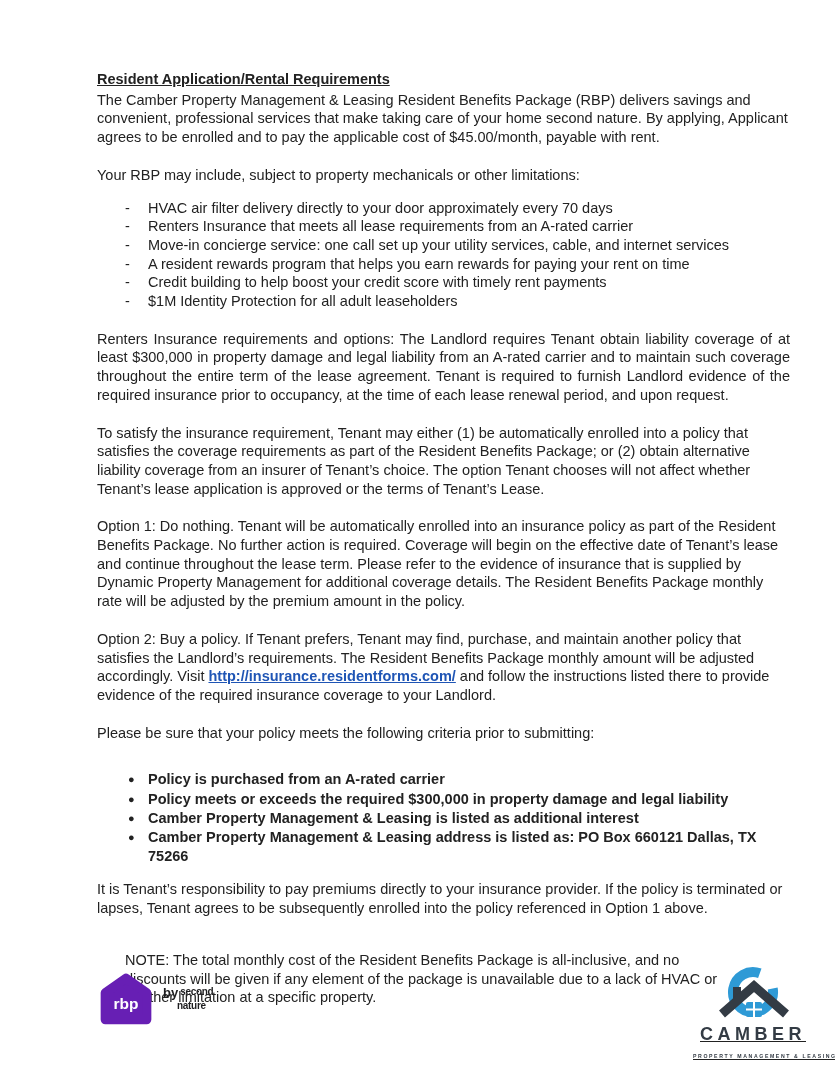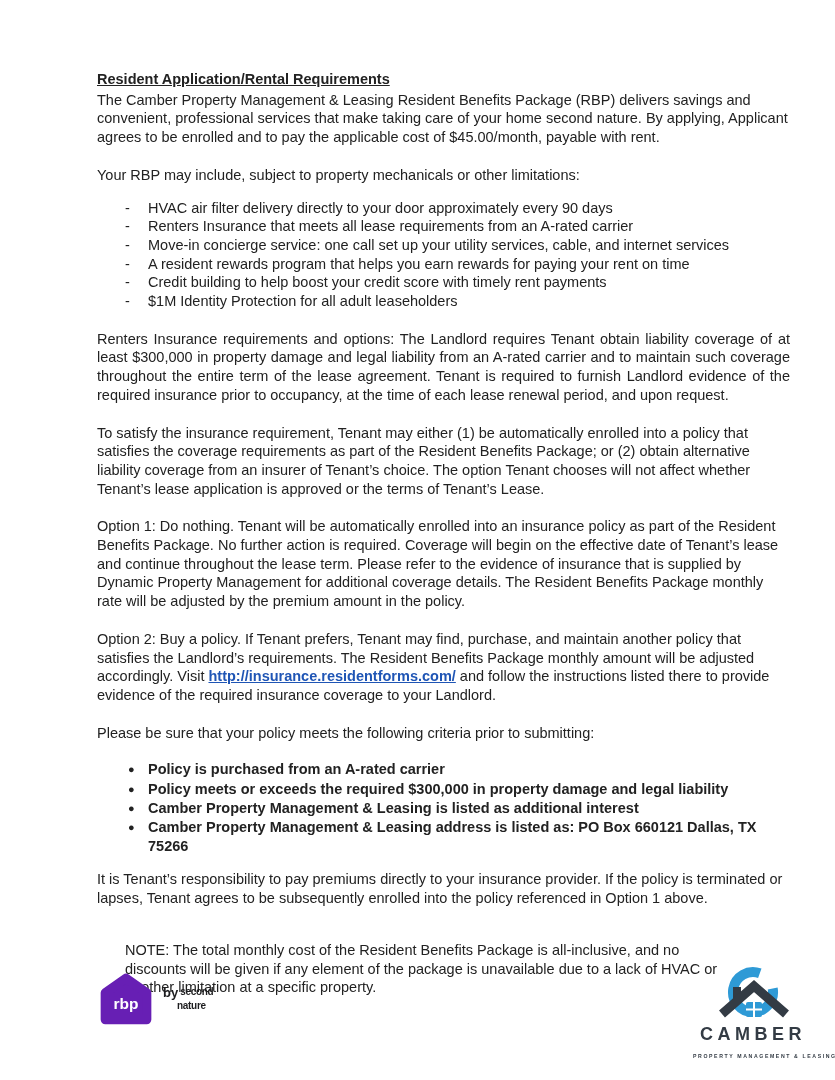--- a/index.html
+++ b/index.html
@@ -40,21 +40,21 @@
 
   
   .rbp-logo{position:absolute;left:98px;top:972px;display:flex;align-items:center;}
   .rbp-mark{width:56px;height:60px;}
   .sn-wordmark{margin-left:9px;color:#1d1d1f;line-height:13px;position:relative;top:-4px;}
   .sn-row1{display:flex;align-items:flex-start;}
   .sn-by{font-size:13px;font-weight:bold;margin:1px 2px 0 0;}
   .sn-line{font-weight:bold;font-size:10px;letter-spacing:-0.3px;}
   .sn-line2{margin-left:14px;}
 
-  .camber-logo{position:absolute;left:693px;top:966px;width:120px;text-align:center;}
+  .camber-logo{position:absolute;left:693px;top:966px;width:120px;text-align:center;text-decoration:underline;}
   .camber-mark{width:115px;height:55px;display:block;margin:0 auto;}
   .camber-name{
     font-weight:bold;font-size:18px;letter-spacing:4.5px;
     color:#333B44;margin-top:4px;white-space:nowrap;
   }
   .camber-tagline{
     font-weight:bold;font-size:5.2px;letter-spacing:1.6px;
     color:#333B44;margin-top:3px;white-space:nowrap;
   }
 </style>
@@ -65,21 +65,21 @@
 
   <div class="doc-title">Resident Application/Rental Requirements</div>
 
   <div class="para">The Camber Property Management &amp; Leasing Resident Benefits Package (RBP) delivers savings and convenient, professional services that make taking care of your home second nature. By applying, Applicant agrees to be enrolled and to pay the applicable cost of $45.00/month, payable with rent.</div>
 
   <div class="para tight">Your RBP may include, subject to property mechanicals or other limitations:</div>
 
   <div class="dash-list">
     <div class="li">
       <span class="marker">-</span>
-      <span>HVAC air filter delivery directly to your door approximately every 90 days</span>
+      <span>HVAC air filter delivery directly to your door approximately every 70 days</span>
     </div>
     <div class="li">
       <span class="marker">-</span>
       <span>Renters Insurance that meets all lease requirements from an A-rated carrier</span>
     </div>
     <div class="li">
       <span class="marker">-</span>
       <span>Move-in concierge service: one call set up your utility services, cable, and internet services</span>
     </div>
     <div class="li">
@@ -101,21 +101,21 @@
   </div>
 
   <div class="para">To satisfy the insurance requirement, Tenant may either (1) be automatically enrolled into a policy that satisfies the coverage requirements as part of the Resident Benefits Package; or (2) obtain alternative liability coverage from an insurer of Tenant’s choice. The option Tenant chooses will not affect whether Tenant’s lease application is approved or the terms of Tenant’s Lease.</div>
 
   <div class="para">Option 1: Do nothing. Tenant will be automatically enrolled into an insurance policy as part of the Resident Benefits Package. No further action is required. Coverage will begin on the effective date of Tenant’s lease and continue throughout the lease term. Please refer to the evidence of insurance that is supplied by Dynamic Property Management for additional coverage details. The Resident Benefits Package monthly rate will be adjusted by the premium amount in the policy.</div>
 
   <div class="para">
     <span>Option 2: Buy a policy. If Tenant prefers, Tenant may find, purchase, and maintain another policy that satisfies the Landlord’s requirements. The Resident Benefits Package monthly amount will be adjusted accordingly. Visit </span><a class="doc-link" href="#">http://insurance.residentforms.com/</a><span> and follow the instructions listed there to provide evidence of the required insurance coverage to your Landlord.</span>
   </div>
 
-  <div class="para bold tight" style="margin-bottom:18px;">Please be sure that your policy meets the following criteria prior to submitting:</div>
+  <div class="para bold tight" style="margin-bottom:28px;">Please be sure that your policy meets the following criteria prior to submitting:</div>
 
   <div class="bullet-list">
     <div class="li">
       <span class="marker">●</span>
       <span>Policy is purchased from an A-rated carrier</span>
     </div>
     <div class="li">
       <span class="marker">●</span>
       <span>Policy meets or exceeds the required $300,000 in property damage and legal liability</span>
     </div>

